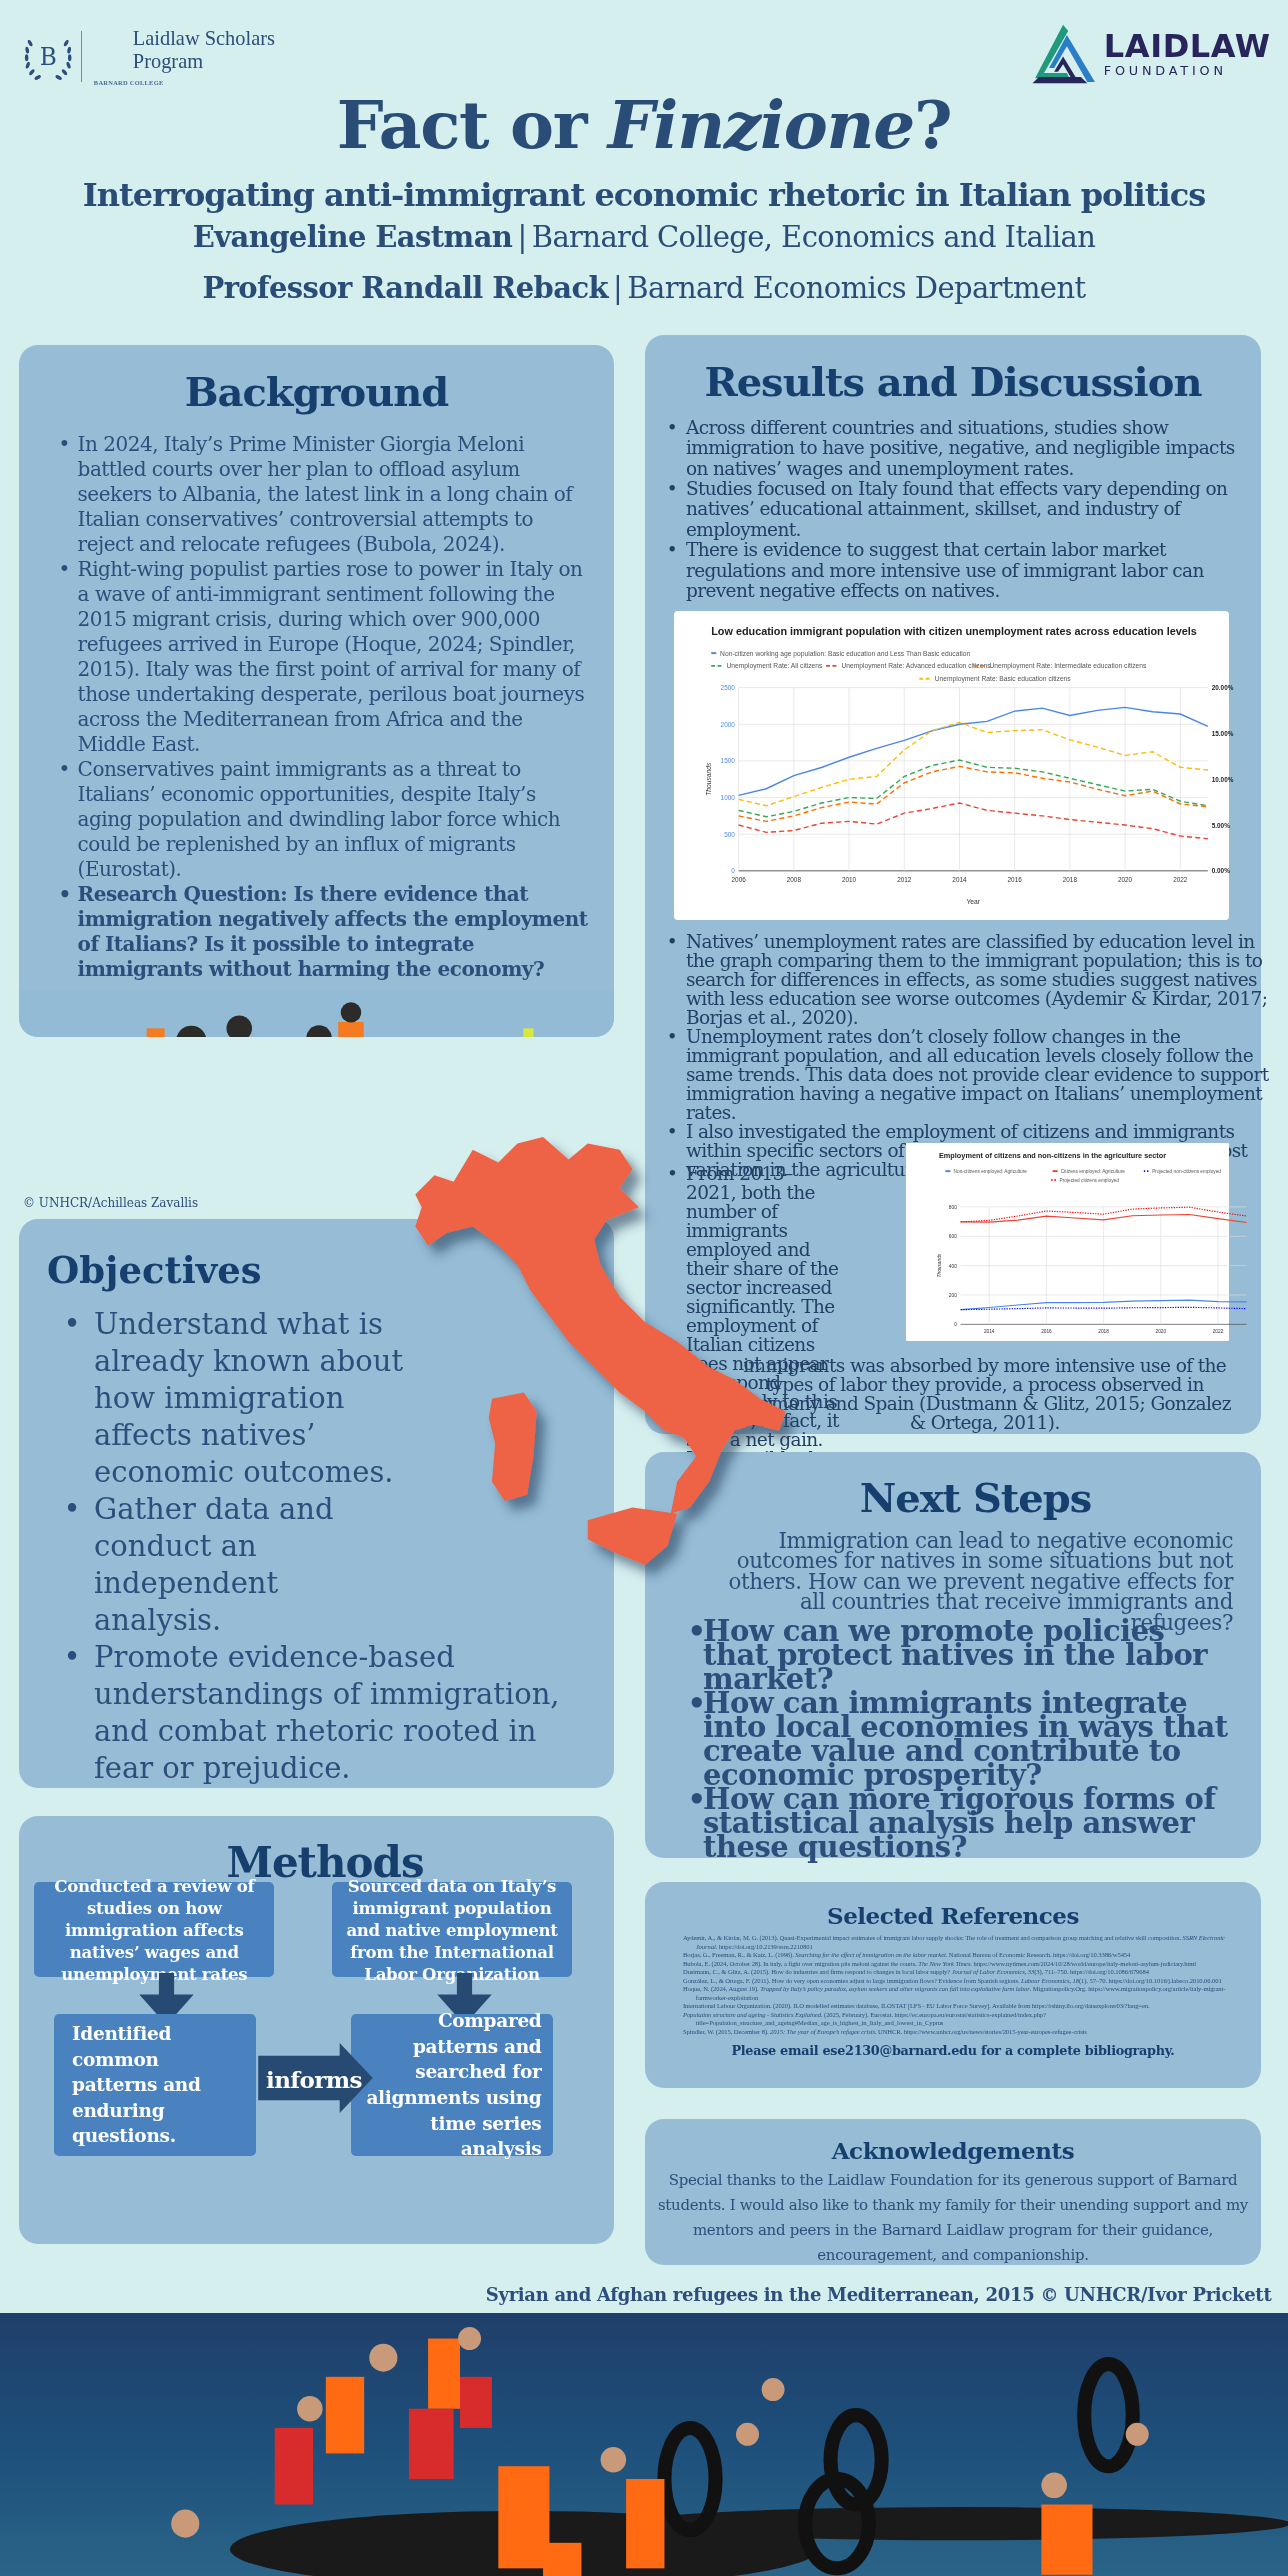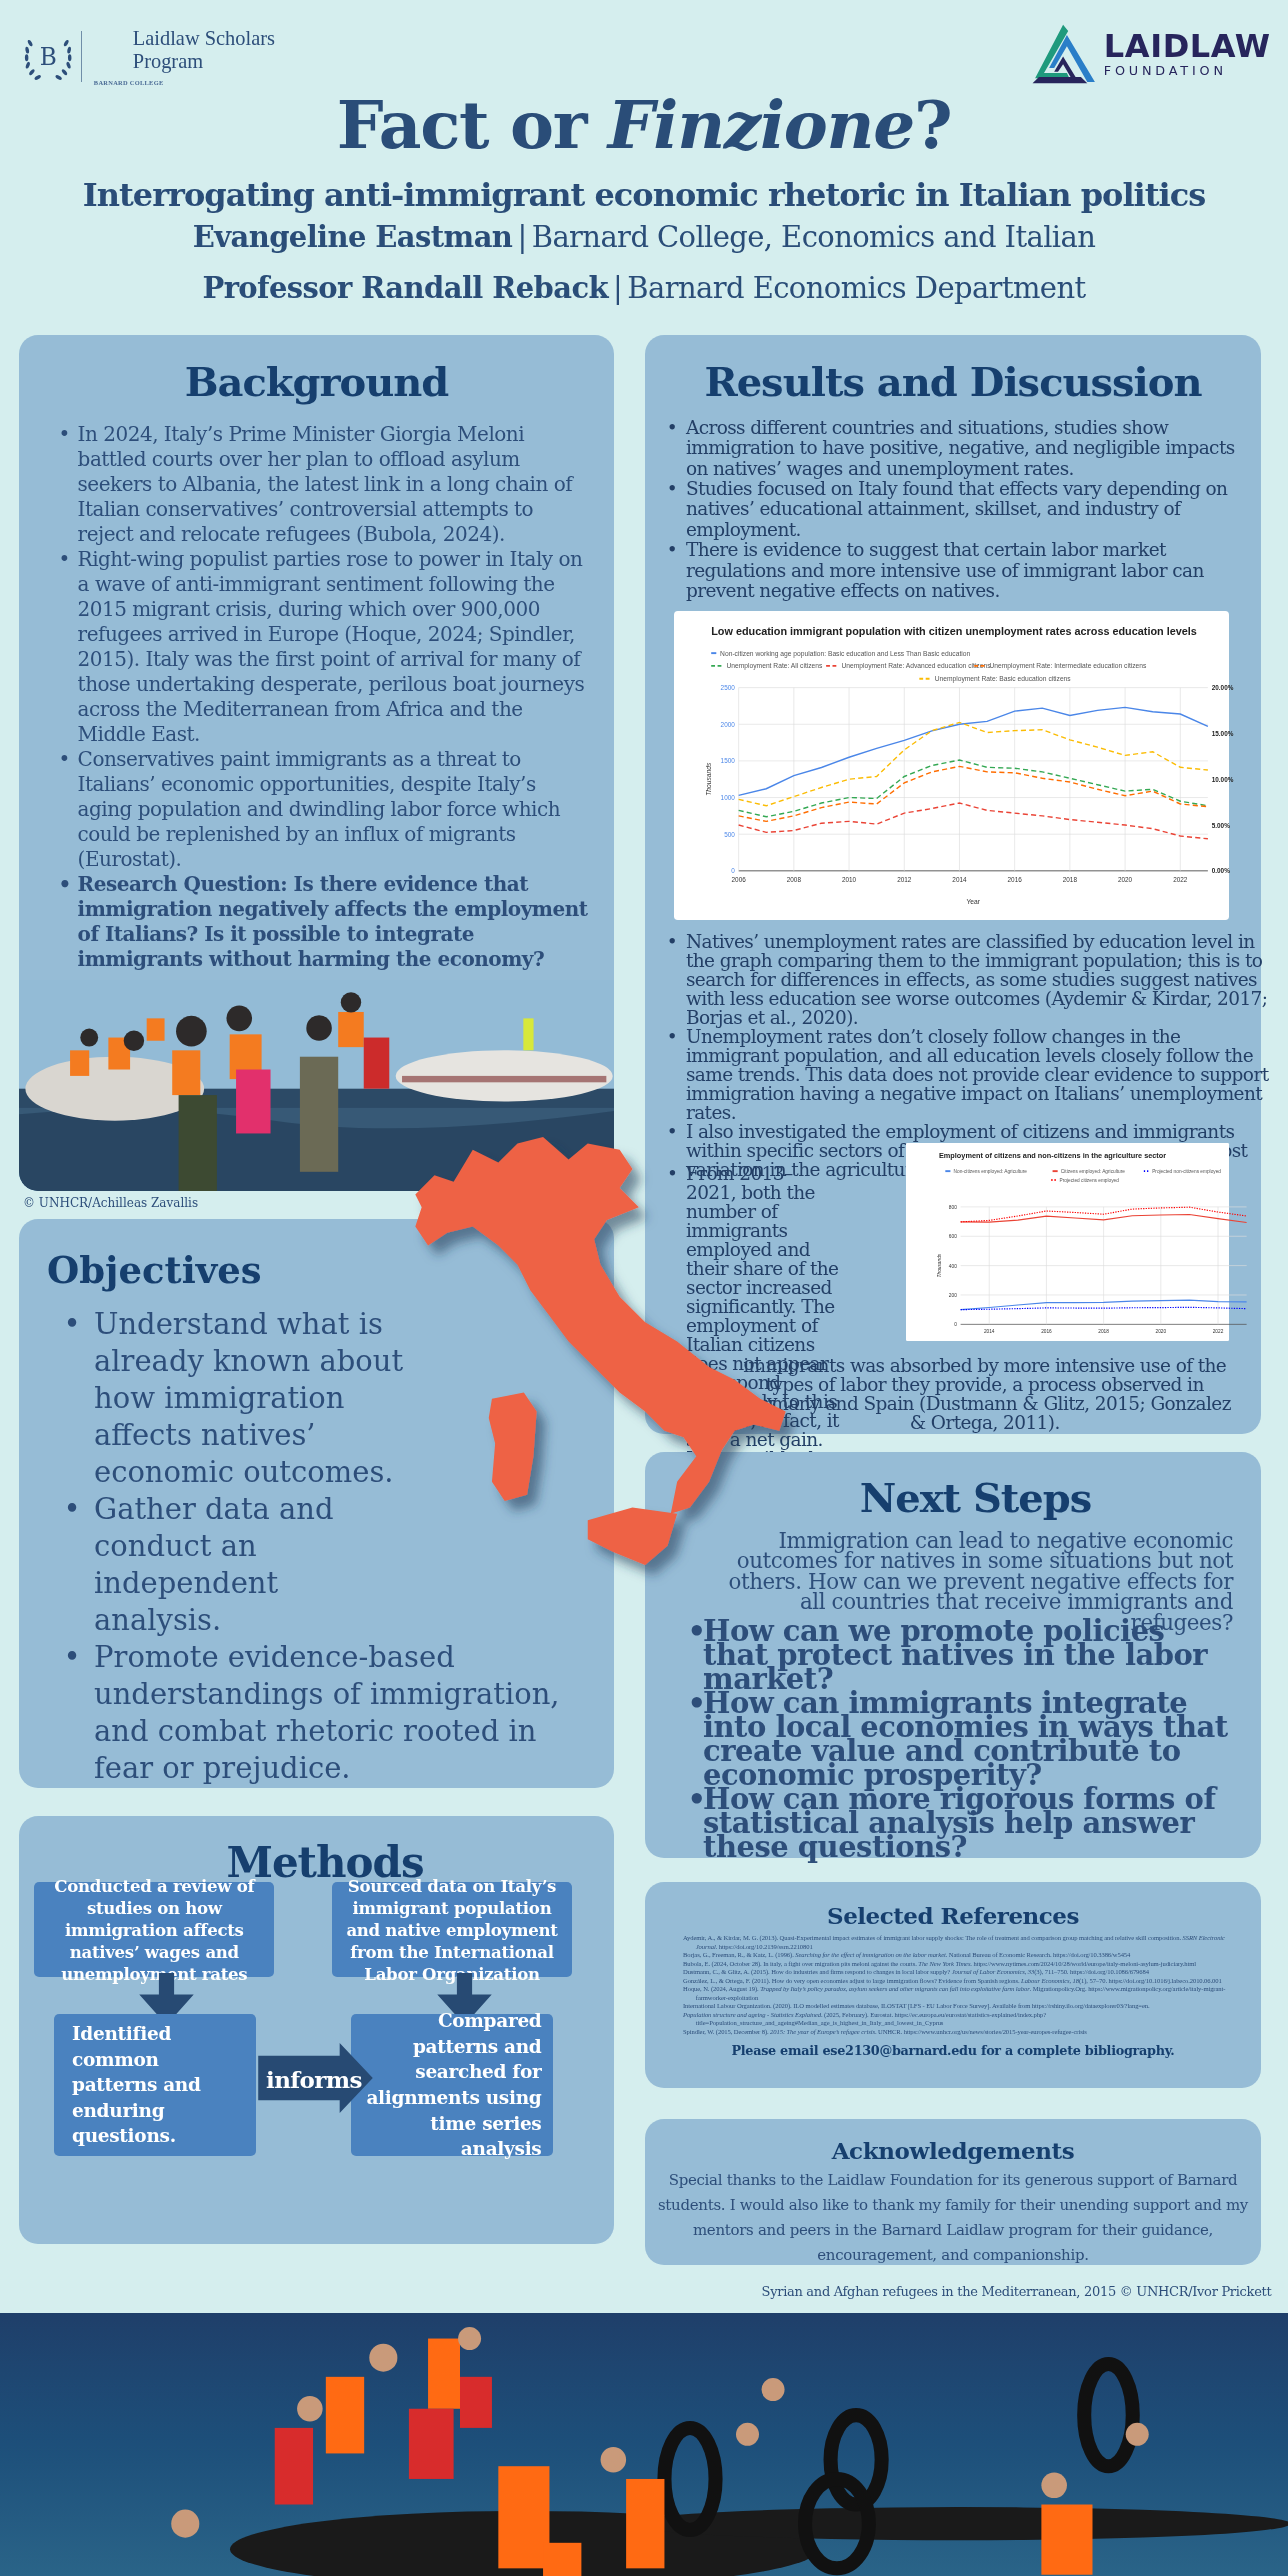--- a/index.html
+++ b/index.html
@@ -34,21 +34,21 @@
   #author1 { top: 220px; }
   #author2 { top: 271px; }
 
   
   .panel { position: absolute; background: #96bcd6; border-radius: 19px; }
   .panel h2 { font-family: "DejaVu Serif", serif; font-weight: bold; color: #163f6e; text-align: center; letter-spacing: -1px; }
   .panel ul { list-style: none; }
   .panel li { position: relative; padding-left: 25.6px; }
   .panel li::before { content: "•"; position: absolute; left: 6.4px; }
 
-  #background { left: 19px; top: 335px; width: 595px; height: 856px; overflow: hidden; }
+  #background { left: 19px; top: 345px; width: 595px; height: 692px; overflow: hidden; }
   #background h2 { font-size: 40px; margin-top: 23px; }
   #background ul { margin: 16.6px 25.6px 0 33px; font-size: 20px; line-height: 25px; color: #2d4e7a; letter-spacing: -0.5px; }
   #background li.bold { font-weight: bold; }
   #bg-photo { position: absolute; left: 0; top: 645px; width: 595px; height: 211px; border-radius: 0 0 0 19px; overflow: hidden; }
   #bg-caption { left: 23px; top: 1196px; font-size: 12px; color: #2d4e7a; }
 
   #objectives { left: 19px; top: 1219px; width: 595px; height: 569px; }
   #objectives h2 { text-align: left; font-size: 37px; margin: 29px 0 0 28px; letter-spacing: 0; }
   #objectives ul { margin: 14px 0 0 42px; font-size: 29px; line-height: 37px; color: #2d4e7a; width: 511px; }
   #objectives li { padding-left: 33px; }
@@ -89,21 +89,21 @@
   #references h2 { font-size: 23px; margin-top: 20.4px; letter-spacing: -0.5px; }
   #references .refs { margin: 5.1px 23px 0 38px; font-family: "Liberation Serif", serif; font-size: 6.6px; line-height: 8.5px; color: #2d4e7a; letter-spacing: -0.1px; }
   #references .ref { padding-left: 12.8px; text-indent: -12.8px; }
   #references .ref i { font-style: italic; }
   #references .email { text-align: center; font-weight: bold; font-size: 12.8px; color: #163f6e; margin-top: 6.4px; letter-spacing: -0.3px; }
 
   #acknowledgements { left: 645px; top: 2119px; width: 616px; height: 146px; }
   #acknowledgements h2 { font-size: 23px; margin-top: 18px; letter-spacing: -0.4px; }
   #acknowledgements p { text-align: center; font-size: 15px; line-height: 25px; color: #2d4e7a; margin: 3.8px 9px 0 9px; letter-spacing: -0.3px; }
 
-  #bottom-caption { right: 16.6px; top: 2284px; font-size: 13px; color: #2d4e7a; letter-spacing: -0.3px; }
+  #bottom-caption { right: 16.6px; top: 2284px; font-size: 18px; color: #2d4e7a; letter-spacing: -0.3px; font-weight: bold; }
   #bottom-photo { left: 0; top: 2313px; width: 1288px; height: 263px; overflow: hidden; }
 
   #italy-map { left: 377px; top: 1124px; width: 447px; height: 505px; pointer-events: none; }
 </style>
 </head>
 <body>
 
 <div id="barnard-logo" class="abs">
   <svg class="wreath" viewBox="0 0 90 90">
     <g fill="#2d4e7a">

